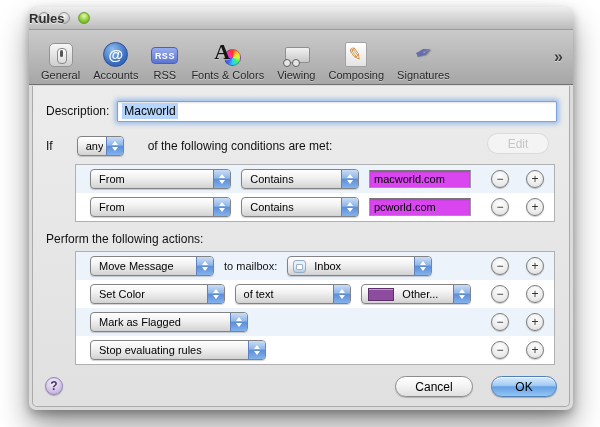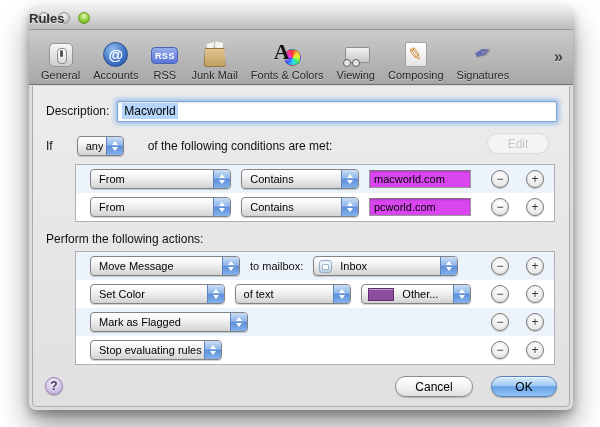--- a/index.html
+++ b/index.html
@@ -176,30 +176,20 @@
         <span class="tb-label">Accounts</span>
       </div>
       <div class="tb-item">
         <span class="tb-iconbox">
             <span class="ic-rss">RSS</span>
           </span>
         <span class="tb-label">RSS</span>
       </div>
       <div class="tb-item">
         <span class="tb-iconbox">
-            <span class="ic-junk">
-              <span class="paper1"></span>
-              <span class="paper2"></span>
-              <span class="bag"></span>
-            </span>
-          </span>
-        <span class="tb-label">Junk Mail</span>
-      </div>
-      <div class="tb-item">
-        <span class="tb-iconbox">
             <span class="ic-fonts">
               <span class="wheel"></span>
               <span class="glyphA">A</span>
             </span>
           </span>
         <span class="tb-label">Fonts &amp; Colors</span>
       </div>
       <div class="tb-item">
         <span class="tb-iconbox">
             <span class="ic-viewing">
@@ -289,21 +279,21 @@
           <span class="spacer"></span>
           <span class="rbtn">−</span>
           <span class="rbtn">+</span>
         </div>
       </div>
 
       <div class="perform-label">Perform the following actions:</div>
 
       <div class="box box-act">
         <div class="row">
-          <span class="popup" style="width:150px">
+          <span class="popup" style="width:124px">
             <span class="popup-label">Move Message</span>
             <span class="popup-cap">
                 <span class="arr-up"></span>
                 <span class="arr-dn"></span>
               </span>
           </span>
           <span class="label" style="font-size:11px">to mailbox:</span>
           <span class="popup" style="width:145px">
             <span class="mini-inbox"></span>
             <span class="popup-label">Inbox</span>
@@ -349,21 +339,21 @@
             <span class="popup-cap">
                 <span class="arr-up"></span>
                 <span class="arr-dn"></span>
               </span>
           </span>
           <span class="spacer"></span>
           <span class="rbtn">−</span>
           <span class="rbtn">+</span>
         </div>
         <div class="row">
-          <span class="popup" style="width:132px">
+          <span class="popup" style="width:176px">
             <span class="popup-label">Stop evaluating rules</span>
             <span class="popup-cap">
                 <span class="arr-up"></span>
                 <span class="arr-dn"></span>
               </span>
           </span>
           <span class="spacer"></span>
           <span class="rbtn">−</span>
           <span class="rbtn">+</span>
         </div>

